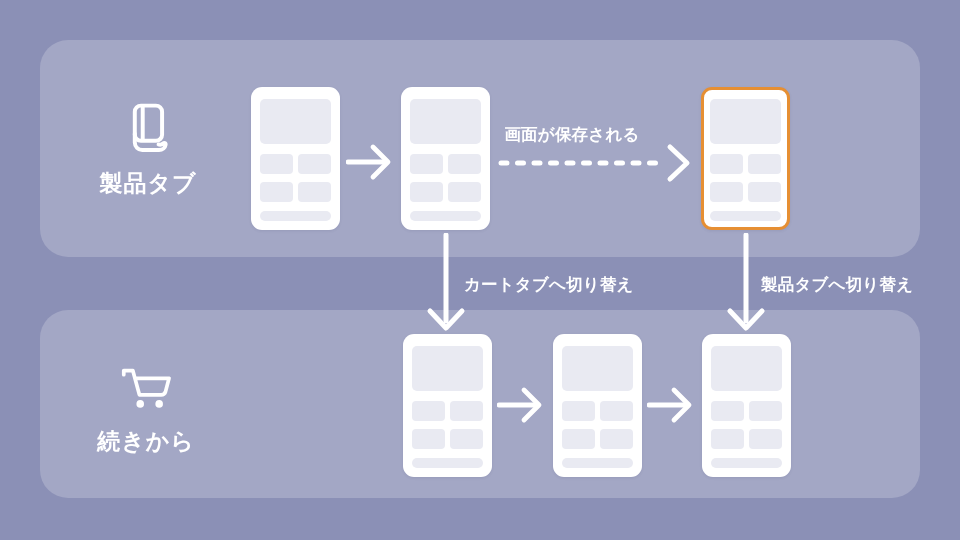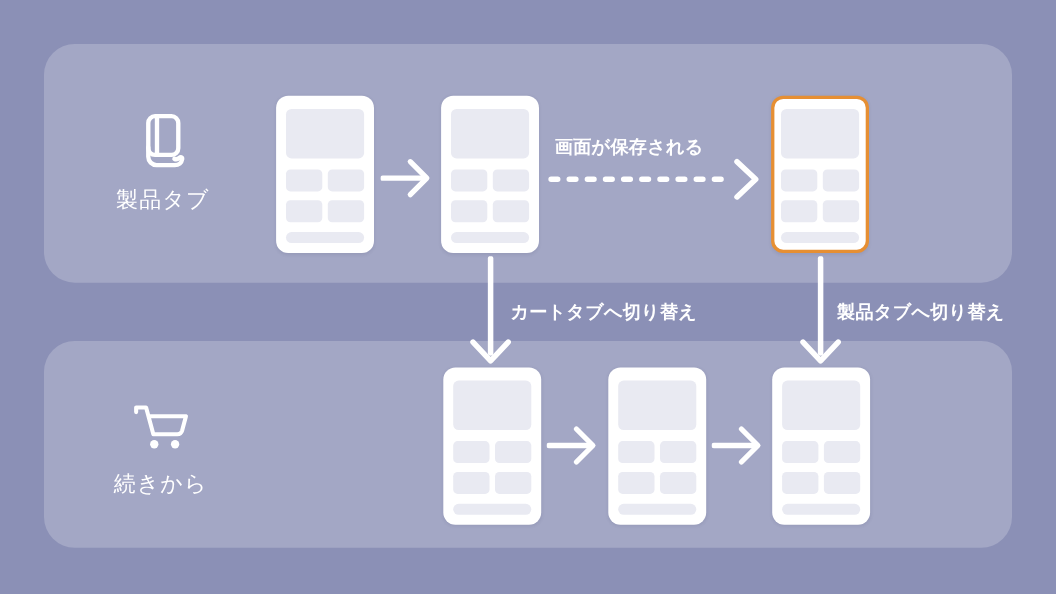--- a/index.html
+++ b/index.html
@@ -40,21 +40,21 @@
   .screen-caption{left:251px;top:56px;width:89px;text-align:center;}
   .save-label{left:472px;top:123px;width:200px;text-align:center;}
   .resume-note{left:802px;top:122px;line-height:23px;}
   .to-cart-label{left:464px;top:273px;}
   .to-product-label{left:761px;top:273px;}
 
   
   .tab-group{position:absolute;width:120px;display:flex;flex-direction:column;align-items:center;}
   .tab-group-product{left:88px;top:102px;}
   .tab-group-cart{left:86px;top:362px;}
-  .tab-title{font-size:20px;font-weight:400;letter-spacing:1px;white-space:nowrap;}
+  .tab-title{font-size:23px;font-weight:700;letter-spacing:1px;white-space:nowrap;}
   .tab-group-product .tab-title{margin-top:13px;}
   .tab-group-cart .tab-title{margin-top:14px;}
 
   .arrow{position:absolute;}
   svg .stroke{fill:none;stroke:#FFFFFF;stroke-linecap:round;stroke-linejoin:round;}
 </style>
 </head>
 <body>
 
 <div class="stage">

